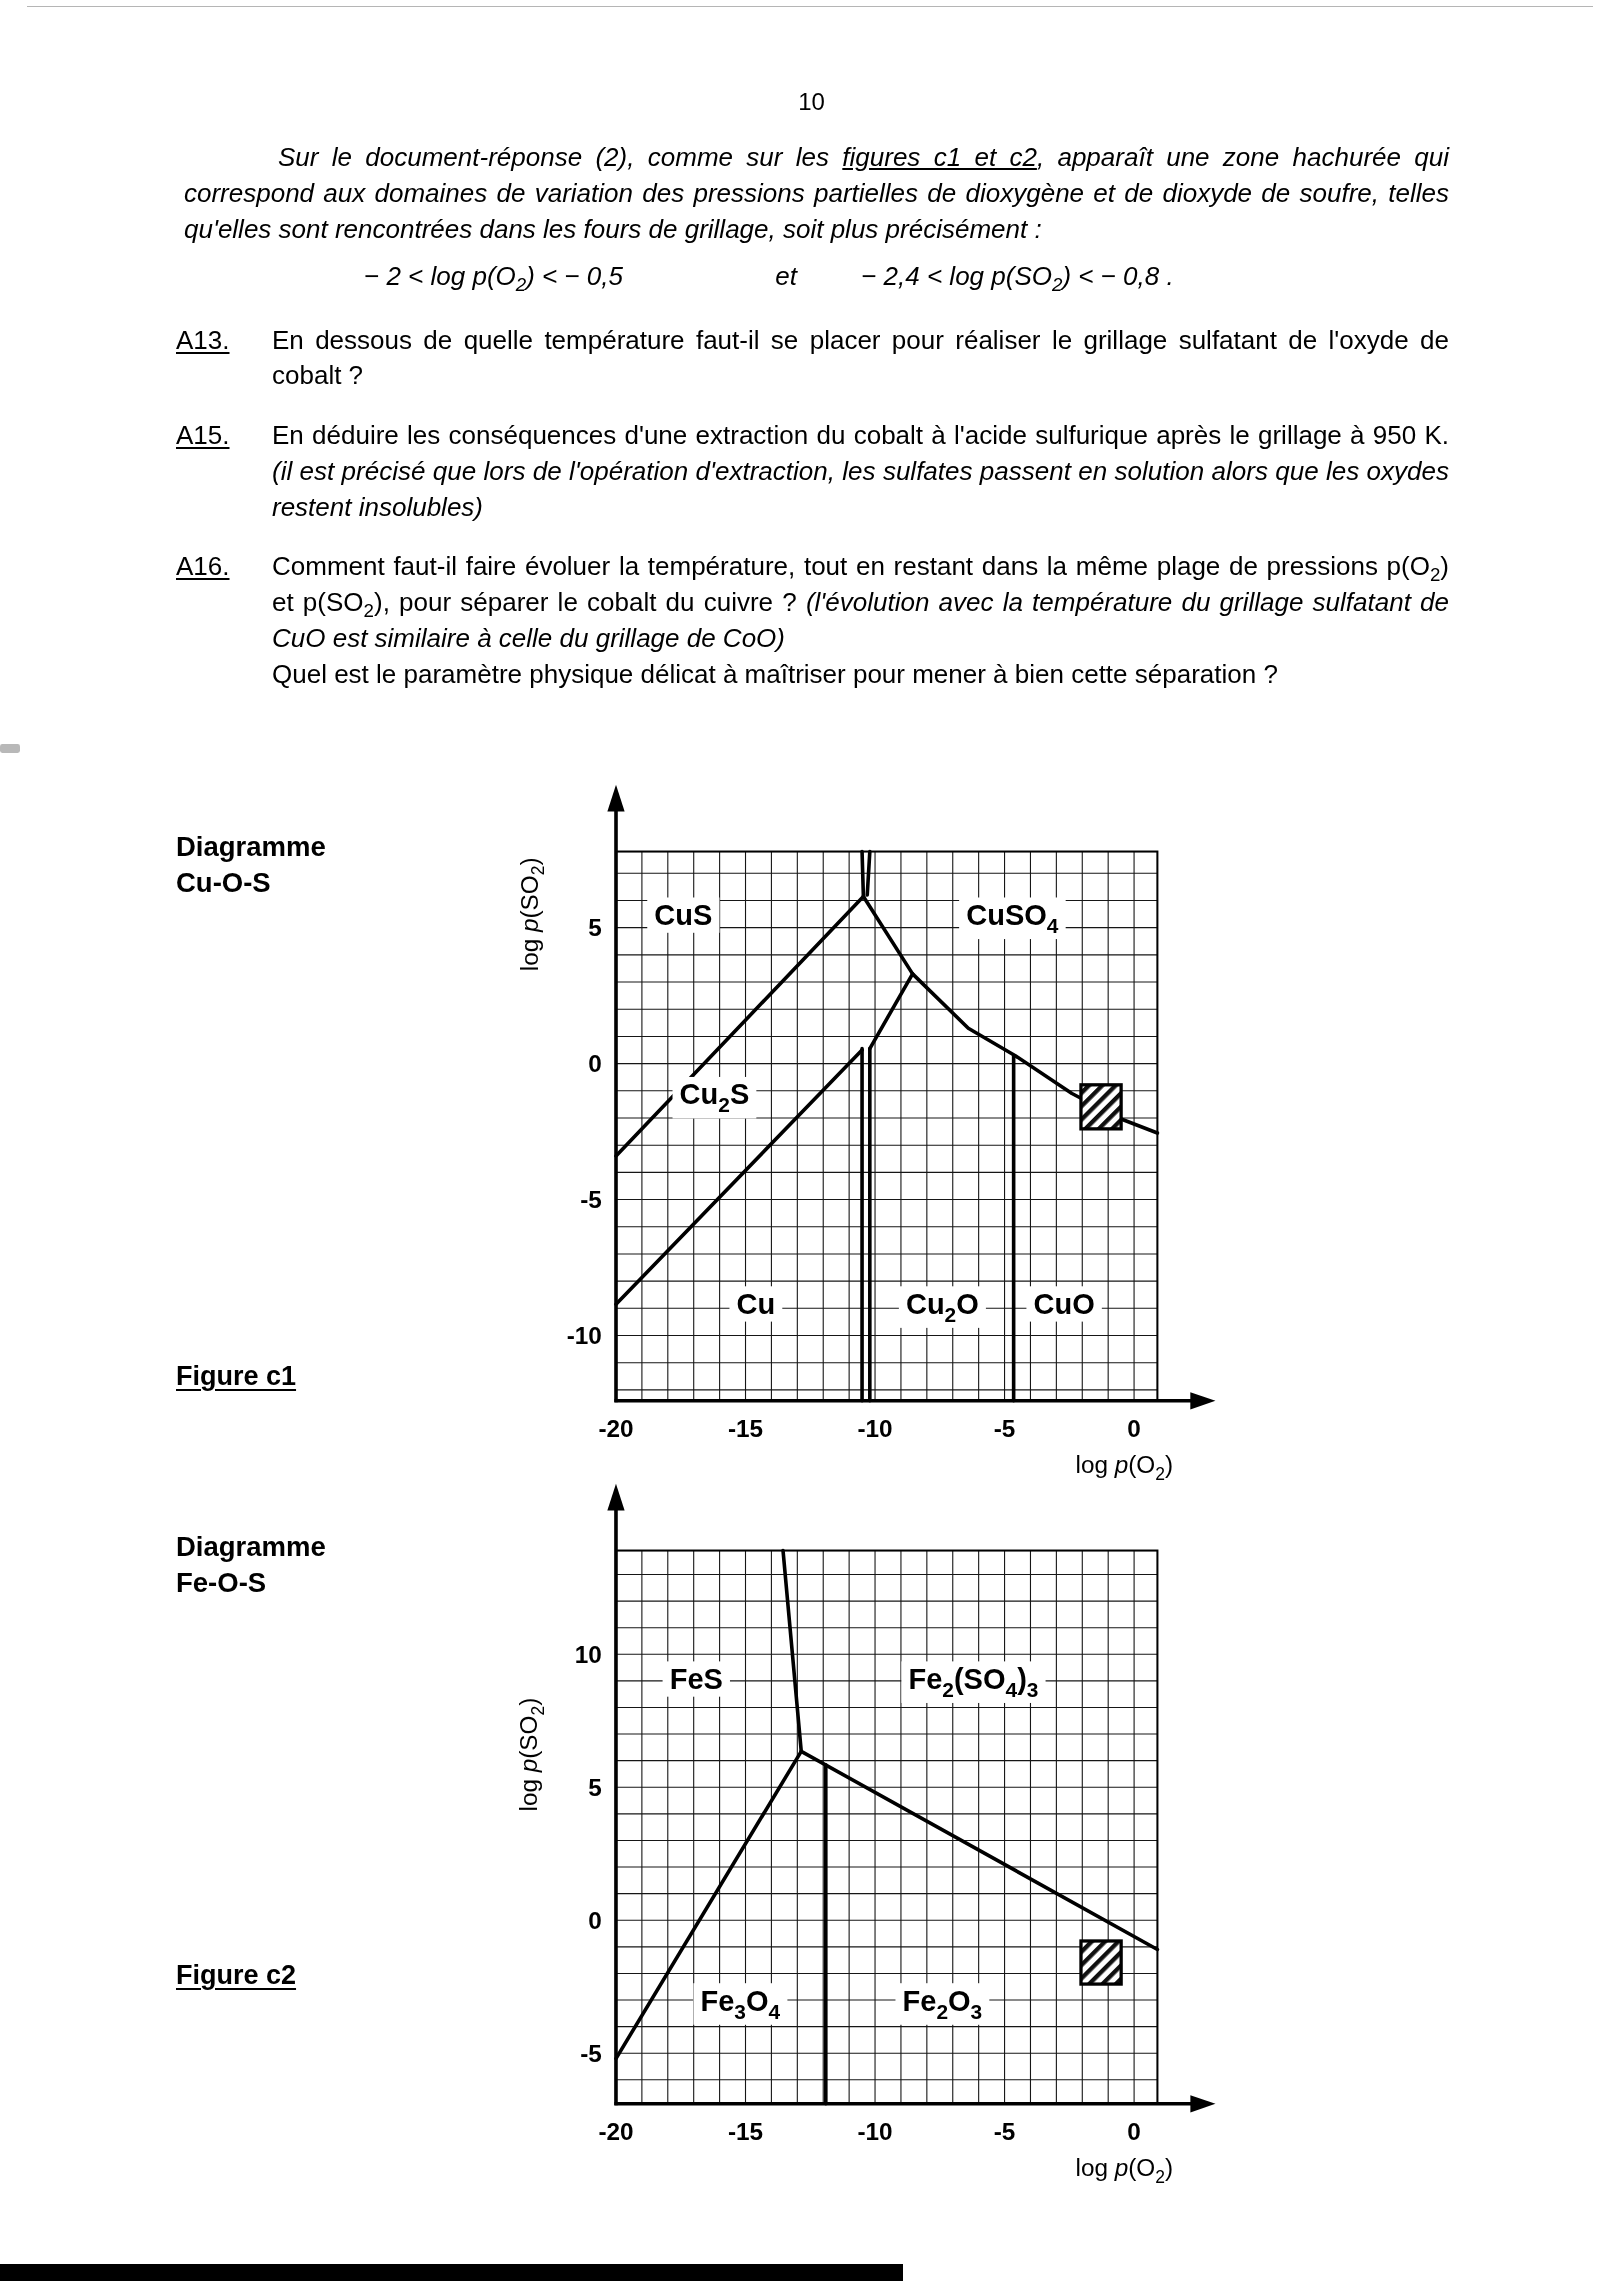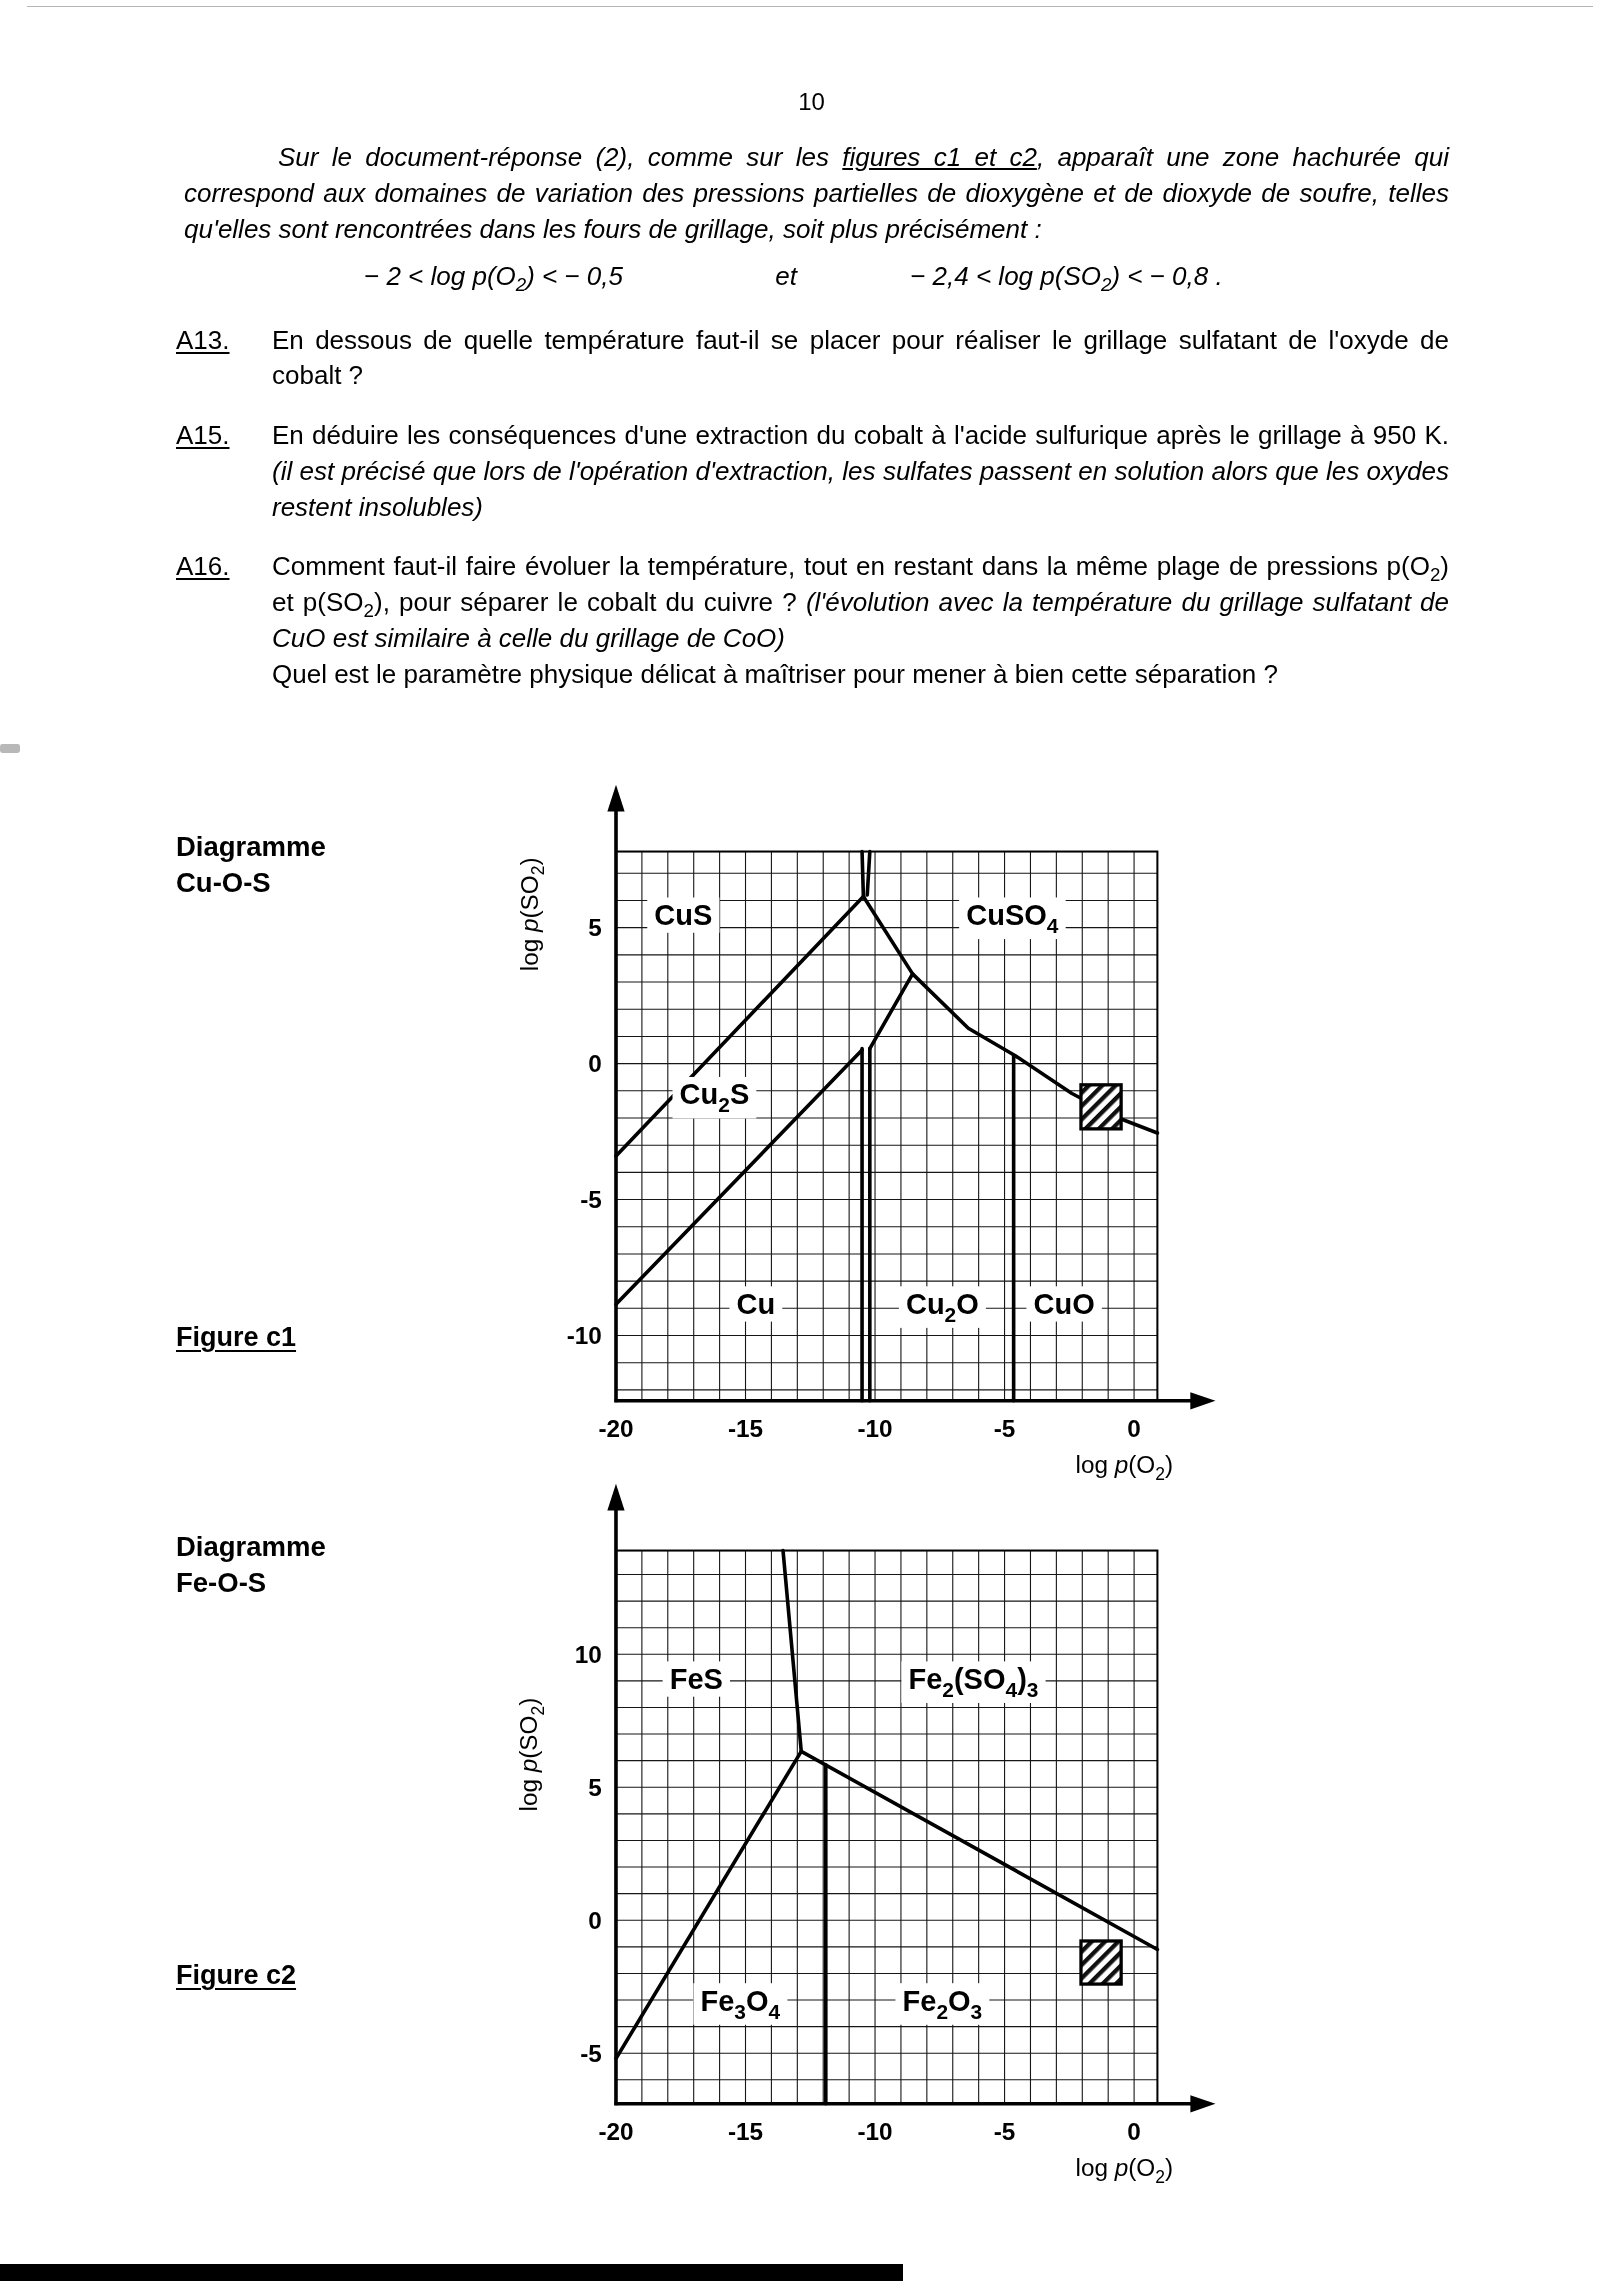--- a/index.html
+++ b/index.html
@@ -14,21 +14,21 @@
   }
   .scan-top{position:absolute;top:5.5px;left:27px;right:30px;height:1.6px;background:#b5b5b5;}
   .scan-smudge{position:absolute;left:0;top:744px;width:20.4px;height:9.4px;background:#b8b8b8;border-radius:2.4px;}
   .scan-bar{position:absolute;left:0;bottom:2.4px;width:903px;height:16.5px;background:#000;}
   .page-number{position:absolute;top:88px;left:0;right:0;text-align:center;font-size:24px;}
   .content{position:absolute;left:176px;top:140px;width:1273px;font-size:26px;line-height:1.38;}
   .intro{font-style:italic;text-align:justify;text-indent:94px;margin:0 0 11px 8px;}
   .conditions{font-style:italic;margin:4.7px 0 28px 0;white-space:nowrap;}
   .cond-left{margin-left:188px;}
   .cond-et{margin-left:145px;}
-  .cond-right{margin-left:106px;}
+  .cond-right{margin-left:57px;}
   .question{display:flex;margin:0 0 23.6px 0;}
   .qlabel{flex:0 0 96px;font-weight:normal;text-decoration:underline;text-underline-offset:3.1px;}
   .qtext{flex:1;text-align:justify;white-space:pre-wrap;}
   sub{font-size:72%;line-height:0;}
   .fig-title{position:absolute;left:176px;font-size:27.5px;font-weight:bold;line-height:1.3;white-space:pre-line;}
   .fig-label{position:absolute;left:176px;font-size:27px;font-weight:bold;text-decoration:underline;text-underline-offset:3.9px;}
   .figure-svg{position:absolute;}
   svg text{font-family:"Liberation Sans","DejaVu Sans",sans-serif;fill:#000;}
 </style>
 </head>
@@ -150,21 +150,21 @@
       <text x="475.14354066985646" y="841" text-anchor="middle" font-size="31" font-weight="bold">-10</text>
       <text x="640.2153110047848" y="841" text-anchor="middle" font-size="31" font-weight="bold">-5</text>
       <text x="805.2870813397129" y="841" text-anchor="middle" font-size="31" font-weight="bold">0</text>
       <text x="127" y="203.02970297029702" text-anchor="end" font-size="31" font-weight="bold">5</text>
       <text x="127" y="376.2970297029703" text-anchor="end" font-size="31" font-weight="bold">0</text>
       <text x="127" y="549.5643564356435" text-anchor="end" font-size="31" font-weight="bold">-5</text>
       <text x="127" y="722.8316831683169" text-anchor="end" font-size="31" font-weight="bold">-10</text>
       <text x="855" y="887" text-anchor="end" font-size="31"><tspan font-size="31">log </tspan><tspan font-size="31" font-style="italic">p</tspan><tspan font-size="31">(O</tspan><tspan dy="8.370000000000001" font-size="22.32">2</tspan><tspan dy="-8.370000000000001" font-size="31">)</tspan></text>
       <text x="45" y="175" text-anchor="middle" font-size="31" transform="rotate(-90 45 175)"><tspan font-size="31">log </tspan><tspan font-size="31" font-style="italic">p</tspan><tspan font-size="31">(SO</tspan><tspan dy="8.370000000000001" font-size="22.32">2</tspan><tspan dy="-8.370000000000001" font-size="31">)</tspan></text>
     </svg>
-  <div class="fig-label" style="top:1322px;">Figure c1</div>
+  <div class="fig-label" style="top:1361px;">Figure c1</div>
 
   <div class="fig-title" style="top:1529px;">Diagramme
 Fe-O-S</div>
   <svg class="figure-svg" style="left:502px;top:1476px;" width="738" height="718" viewBox="0 0 940 915">
       <defs>
         <pattern id="hatch-1" width="12" height="12" patternUnits="userSpaceOnUse" patternTransform="rotate(45)">
           <rect width="12" height="12" fill="#ffffff"></rect>
           <rect width="5.5" height="12" fill="#101010"></rect>
         </pattern>
       </defs>

